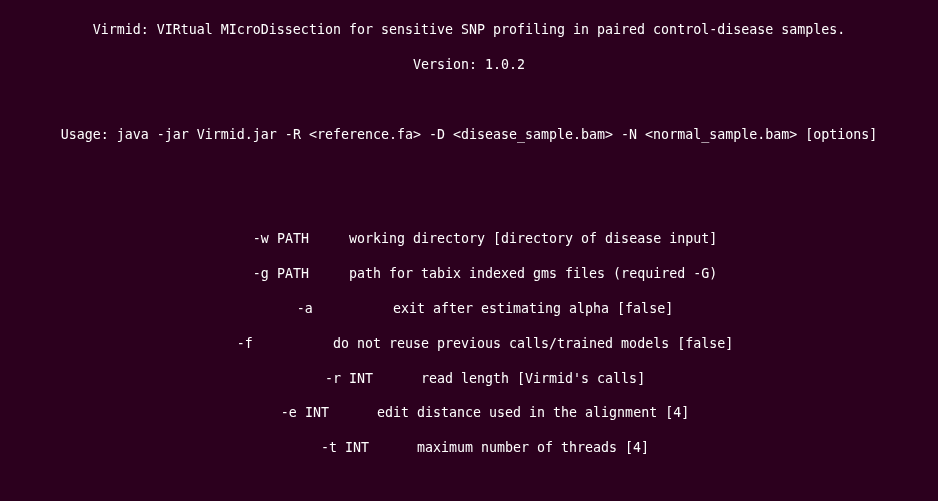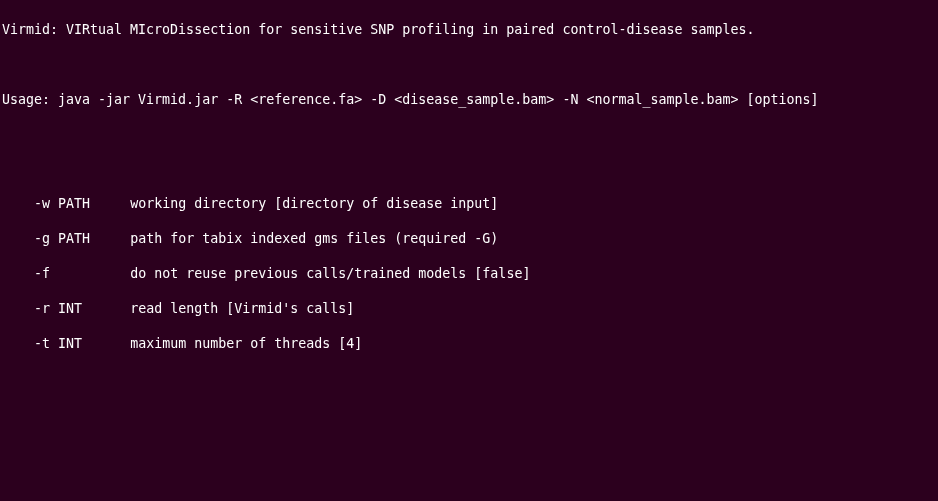--- a/index.html
+++ b/index.html
@@ -13,45 +13,49 @@
     font-size: 13.3px;
     line-height: 17.4px;
     overflow: hidden;
   }
   .terminal {
     padding: 4px 2px;
     white-space: pre;
   }
   .line {
     display: block;
+    text-align: center;
   }
   .flag {
     display: inline;
   }
   .arg {
     display: inline;
   }
   .desc {
     display: inline;
     margin-top: 40px;
   }
 </style>
 </head>
 <body>
 
 <div class="terminal">
 <span class="line">Virmid: VIRtual MIcroDissection for sensitive SNP profiling in paired control-disease samples.</span>
+<span class="line">Version: 1.0.2</span>
 <span class="line"> </span>
 <span class="line">Usage: java -jar Virmid.jar -R &lt;reference.fa&gt; -D &lt;disease_sample.bam&gt; -N &lt;normal_sample.bam&gt; [options]</span>
 <span class="line"> </span>
 <span class="line"> </span>
 <span class="line">    <span class="flag">-w</span> <span class="arg">PATH </span>    <span class="desc">working directory [directory of disease input]</span></span>
 <span class="line">    <span class="flag">-g</span> <span class="arg">PATH </span>    <span class="desc">path for tabix indexed gms files (required -G)</span></span>
+<span class="line">    <span class="flag">-a</span> <span class="arg">     </span>    <span class="desc">exit after estimating alpha [false]</span></span>
 <span class="line">    <span class="flag">-f</span> <span class="arg">     </span>    <span class="desc">do not reuse previous calls/trained models [false]</span></span>
 <span class="line">    <span class="flag">-r</span> <span class="arg">INT  </span>    <span class="desc">read length [Virmid's calls]</span></span>
+<span class="line">    <span class="flag">-e</span> <span class="arg">INT  </span>    <span class="desc">edit distance used in the alignment [4]</span></span>
 <span class="line">    <span class="flag">-t</span> <span class="arg">INT  </span>    <span class="desc">maximum number of threads [4]</span></span>
 
 
 
 
 
 
 
 
 

